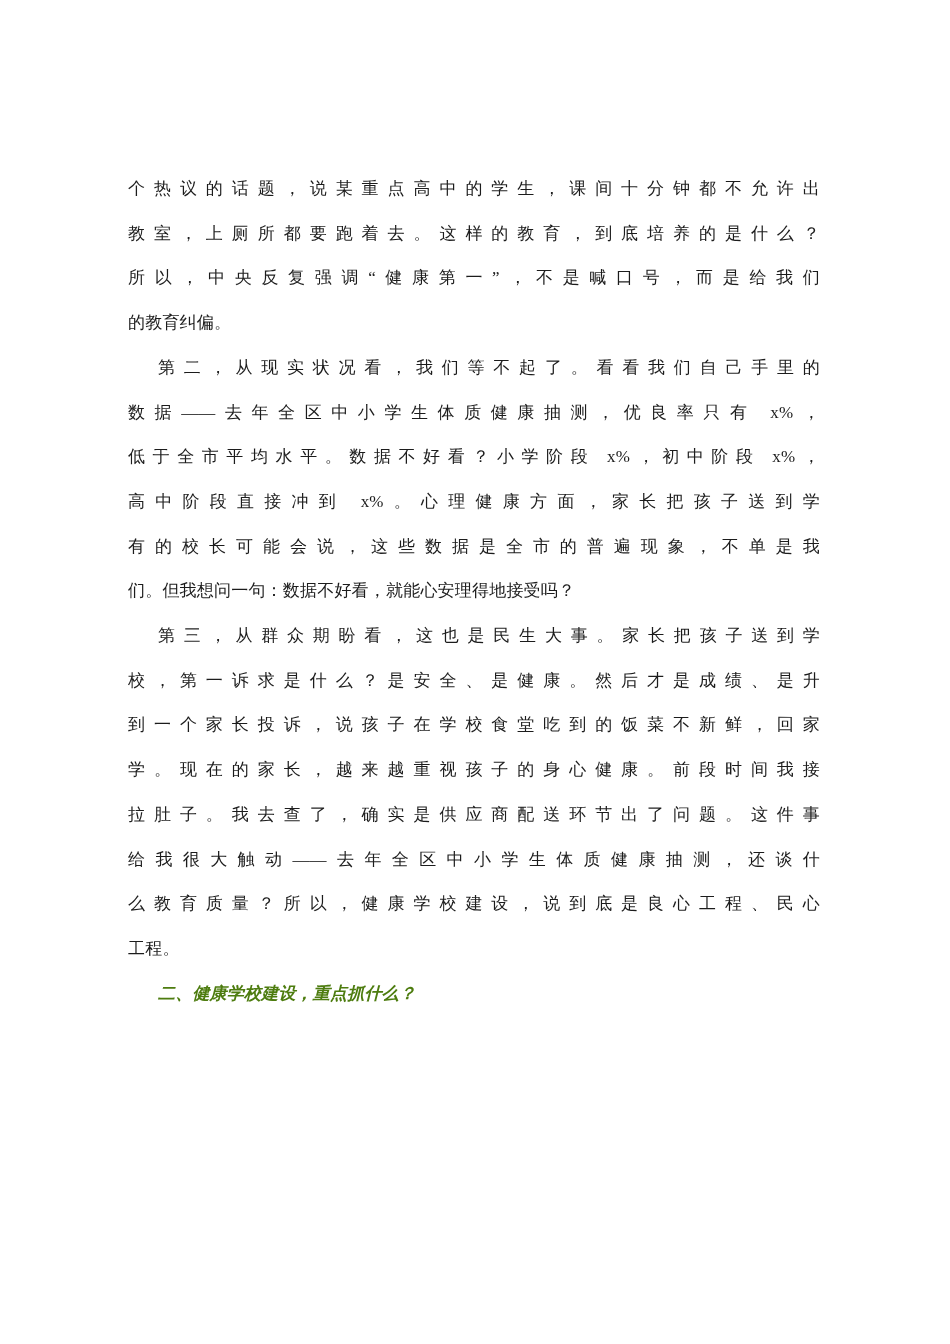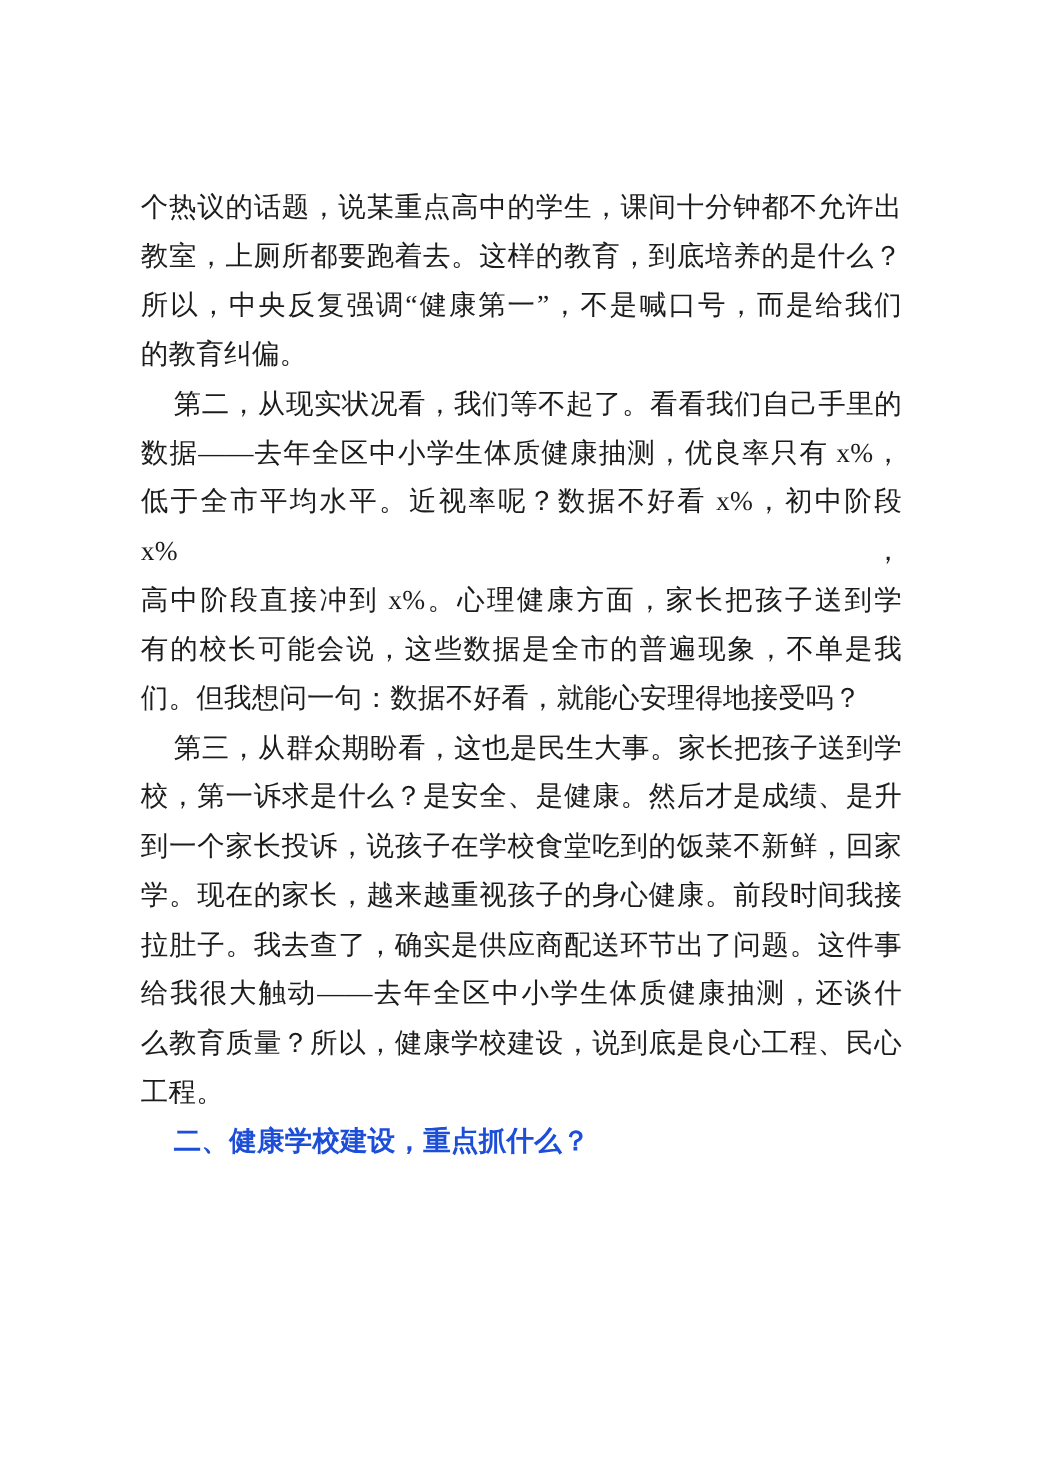--- a/index.html
+++ b/index.html
@@ -13,57 +13,58 @@
     height: 1344px;
     background: #ffffff;
     overflow: hidden;
   }
   .content {
     position: absolute;
     left: 128px;
     top: 167px;
     width: 692px;
     font-family: "Liberation Serif", "DejaVu Serif", serif;
-    font-size: 25px;
+    font-size: 17px;
     line-height: 44.7px;
     color: #1c1c1c;
     letter-spacing: 0.2px;
   }
   .para { margin: 0; padding: 0; }
   .line { white-space: normal; }
   
   .fill {
     text-align: justify;
     text-align-last: justify;
     text-justify: inter-character;
   }
   
   .indent { text-indent: 30px; }
   .heading {
     font-weight: 700;
-    color: #1d4ed8;
+    color: #4d7c0f;
+    font-style: italic;
   }
 </style>
 </head>
 <body>
 
 <div class="page">
   <div class="content">
 
     <div class="para">
       <div class="line fill">个热议的话题，说某重点高中的学生，课间十分钟都不允许出</div>
       <div class="line fill">教室，上厕所都要跑着去。这样的教育，到底培养的是什么？</div>
       <div class="line fill">所以，中央反复强调“健康第一”，不是喊口号，而是给我们</div>
       <div class="line">的教育纠偏。</div>
     </div>
 
     <div class="para">
       <div class="line fill indent">第二，从现实状况看，我们等不起了。看看我们自己手里的</div>
       <div class="line fill">数据——去年全区中小学生体质健康抽测，优良率只有 x%，</div>
-      <div class="line fill">低于全市平均水平。近视率呢？数据不好看 x%，初中阶段 x%，</div>
+      <div class="line fill">低于全市平均水平。数据不好看？小学阶段 x%，初中阶段 x%，</div>
       <div class="line fill">高中阶段直接冲到 x%。心理健康方面，家长把孩子送到学</div>
       <div class="line fill">有的校长可能会说，这些数据是全市的普遍现象，不单是我</div>
       <div class="line">们。但我想问一句：数据不好看，就能心安理得地接受吗？</div>
     </div>
 
     <div class="para">
       <div class="line fill indent">第三，从群众期盼看，这也是民生大事。家长把孩子送到学</div>
       <div class="line fill">校，第一诉求是什么？是安全、是健康。然后才是成绩、是升</div>
       <div class="line fill">到一个家长投诉，说孩子在学校食堂吃到的饭菜不新鲜，回家</div>
       <div class="line fill">学。现在的家长，越来越重视孩子的身心健康。前段时间我接</div>

